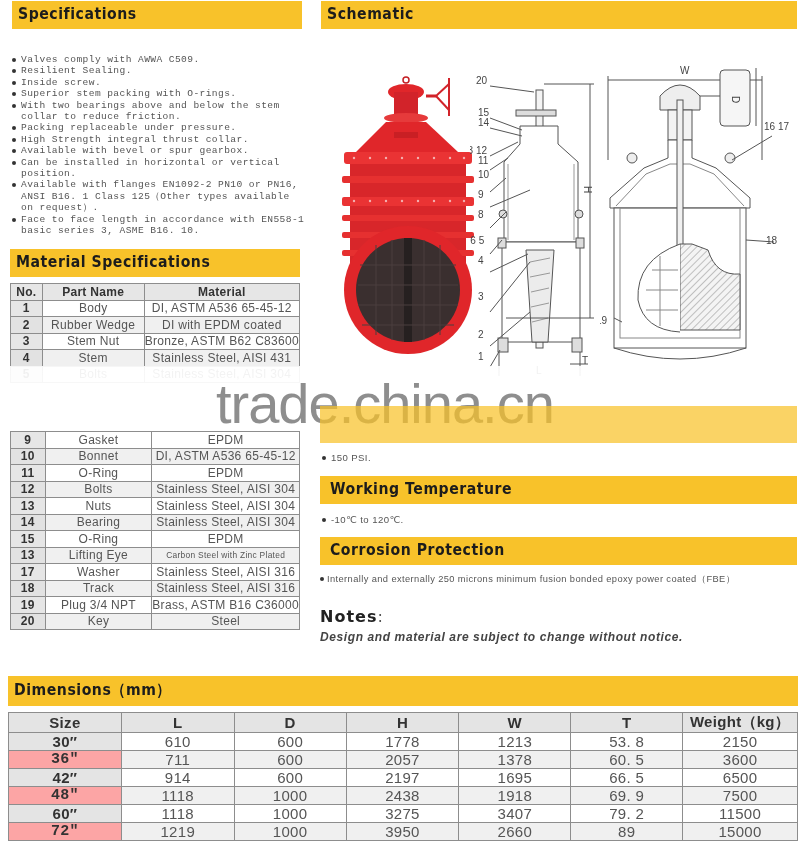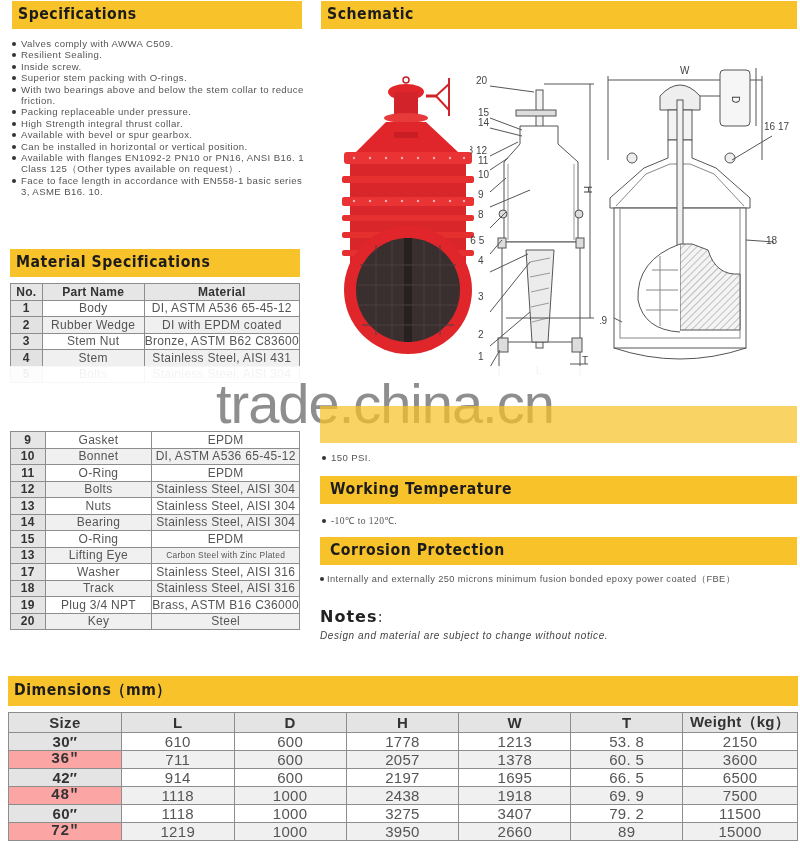--- a/index.html
+++ b/index.html
@@ -25,35 +25,35 @@
   .dim th { background: #e4e4e4; color: #333; font-weight: bold; }
   .dim td.size { background: #e4e4e4; font-weight: bold; color: #333; }
   .dim tr.alt td { background: #f0f0f0; }
   .dim tr.alt td.size { background: #fca5a5; font-family: Liberation Mono, monospace; }
 
   .para { position: absolute; font-size: 9.6px; color: #555; letter-spacing: 0.4px; white-space: nowrap; }
   .para .dot { display: inline-block; width: 4px; height: 4px; border-radius: 50%; background: #333; margin: 0 5px 1px 2px; vertical-align: middle; }
 
   .notes-title { position: absolute; left: 320px; top: 607px; font-family: "DejaVu Sans", sans-serif; font-weight: bold; font-size: 16px; color: #222; letter-spacing: 1px; }
   .notes-title span.colon { font-weight: normal; color: #555; }
-  .notes-text { position: absolute; left: 320px; top: 630px; font-size: 10px; font-style: italic; font-weight: normal; color: #444; letter-spacing: 0.6px; white-space: nowrap; }
+  .notes-text { position: absolute; left: 320px; top: 630px; font-size: 12px; font-style: italic; font-weight: bold; color: #444; letter-spacing: 0.6px; white-space: nowrap; }
 
   .watermark-blur { position: absolute; left: 0; top: 366px; width: 800px; height: 62px; background: linear-gradient(180deg, rgba(255,255,255,0.92), rgba(255,255,255,0.97)); }
   .watermark { position: absolute; left: 216px; top: 371px; font-family: "Liberation Sans", sans-serif; font-size: 56px; color: rgba(110,110,110,0.78); letter-spacing: -1px; white-space: nowrap; }
 
   .diagram { position: absolute; }
   .dlabel { font-size: 10px; fill: #444; font-family: "Liberation Sans", sans-serif; }
 </style>
 </head>
 <body>
 
 <div class="band" style="left:12px; top:1px; width:290px;">
   <h2>Specifications</h2>
 </div>
-<ul class="bullets" style="left:10px; top:38px; width:295px;">
+<ul class="bullets" style="left:10px; top:54px; width:295px;font-family:Liberation Mono, monospace;">
   <li>Valves comply with AWWA C509.</li>
   <li>Resilient Sealing.</li>
   <li>Inside screw.</li>
   <li>Superior stem packing with O-rings.</li>
   <li>With two bearings above and below the stem collar to reduce friction.</li>
   <li>Packing replaceable under pressure.</li>
   <li>High Strength integral thrust collar.</li>
   <li>Available with bevel or spur gearbox.</li>
   <li>Can be installed in horizontal or vertical position.</li>
   <li>Available with flanges EN1092-2 PN10 or PN16, ANSI B16. 1 Class 125（Other types available on request）.</li>
@@ -365,21 +365,21 @@
 <div class="watermark">trade.china.cn</div>
 
 <div class="band" style="left:320px; top:406px; width:477px; height:37px; opacity:0.72;"></div>
 <div class="para" style="left:320px; top:452px;">
   <span class="dot"></span><span>150 PSI.</span>
 </div>
 
 <div class="band" style="left:320px; top:476px; width:477px;">
   <h2 style="left:10px;">Working Temperature</h2>
 </div>
-<div class="para" style="left:320px; top:514px;font-family:Liberation Serif, serif;">
+<div class="para" style="left:320px; top:514px;">
   <span class="dot"></span><span>-10℃ to 120℃.</span>
 </div>
 
 <div class="band" style="left:320px; top:537px; width:477px;">
   <h2 style="left:10px;">Corrosion Protection</h2>
 </div>
 <div class="para" style="left:318px; top:573px; font-size:9.3px;">
   <span class="dot" style="margin:0 3px 1px 2px;"></span><span>Internally and externally 250 microns minimum fusion bonded epoxy power coated（FBE）</span>
 </div>
 

